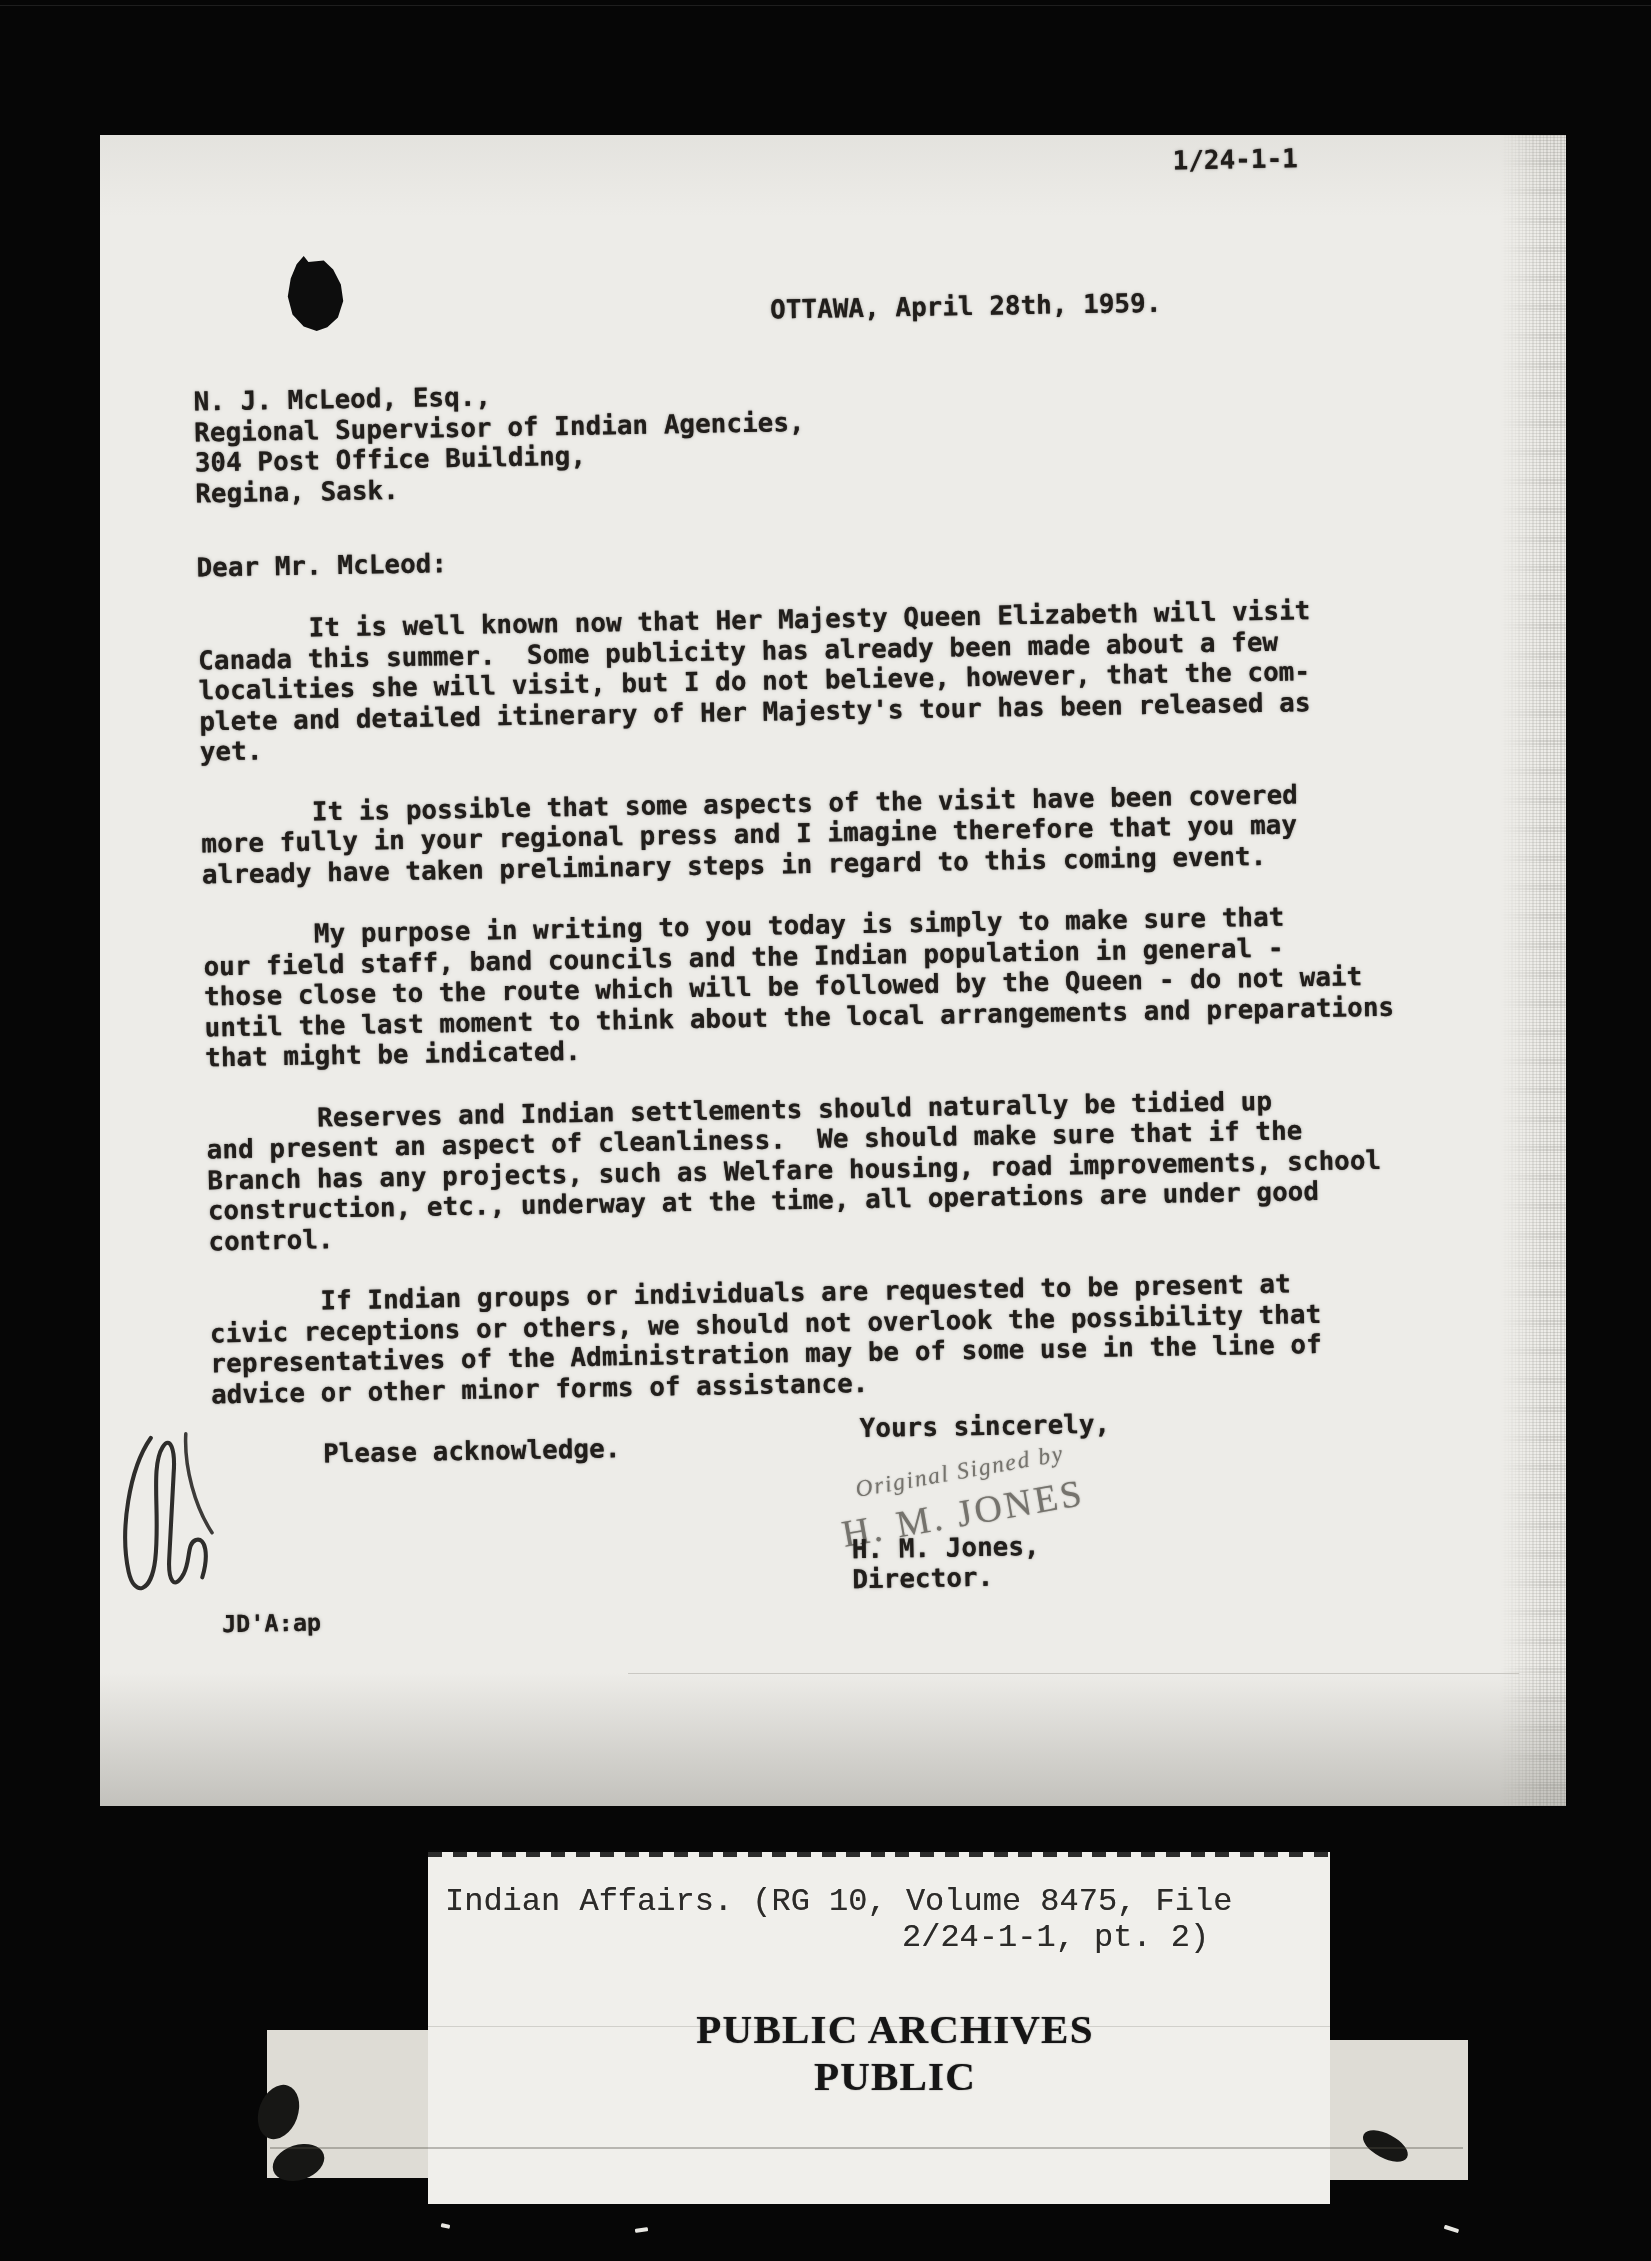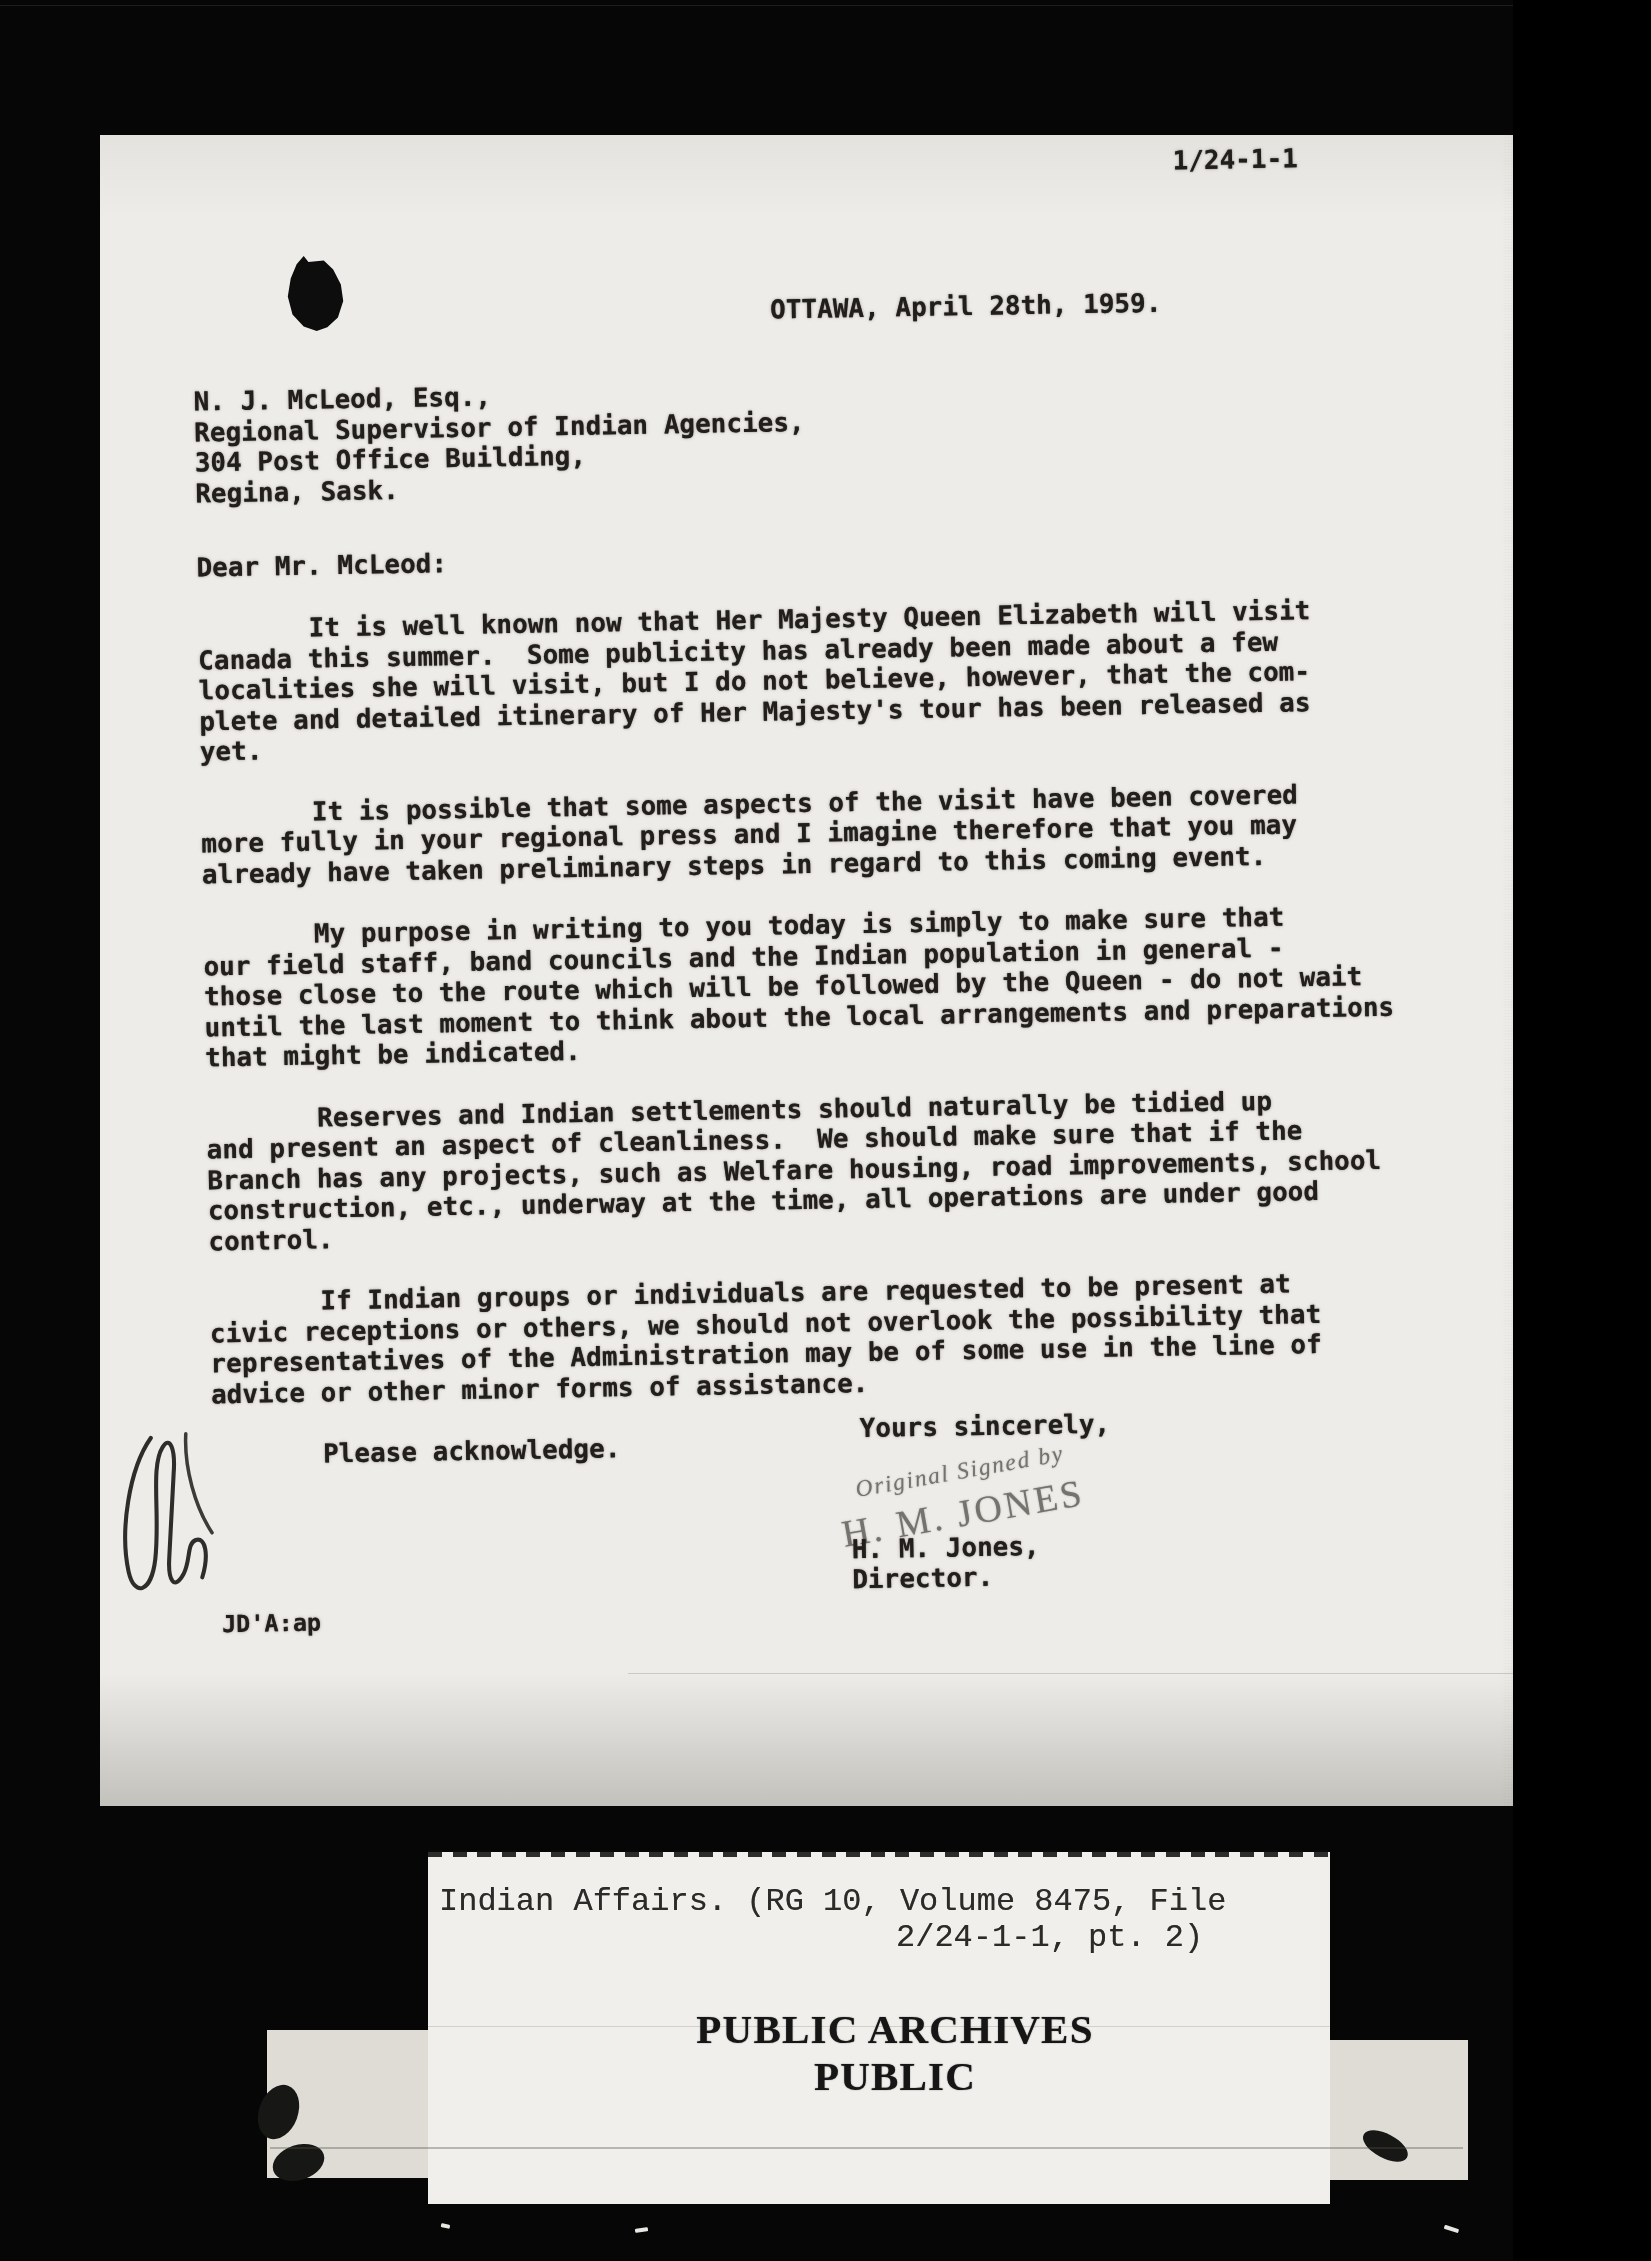--- a/index.html
+++ b/index.html
@@ -1,16 +1,16 @@
 <!DOCTYPE html>
 <html style="font-size:9.4px"><head>
 <meta charset="utf-8">
 <style>
   html,body{margin:0;padding:0;background:#000;}
-  #canvas{position:relative;width:1513px;height:2261px;background:#060606;overflow:hidden;
+  #canvas{position:relative;width:1651px;height:2261px;background:#060606;overflow:hidden;
           font-family:"DejaVu Sans Mono",monospace;}
   
   .frame-line{position:absolute;left:0;top:4.7px;width:100%;height:1.8px;background:#2e2e2e;opacity:.6;}
   .speck{position:absolute;background:#e8e7e2;border-radius:1.2px;}
   
   #page{position:absolute;left:100px;top:135px;width:1466px;height:1671px;background:#edece8;}
   #page::before{content:"";position:absolute;inset:0;
      background:linear-gradient(to bottom,rgba(200,198,192,.25),rgba(255,255,255,0) 82px),
                 linear-gradient(to bottom,rgba(255,255,255,0) 92%,rgba(125,123,116,.38));}
   #page-right-noise{position:absolute;right:0;top:0;width:65px;height:100%;
@@ -44,21 +44,21 @@
                     text-shadow:0 0 1.8px rgba(117,115,109,.6);}
   #signed-stamp .s2{font-size:38px;letter-spacing:2.9px;margin-top:5.9px;
                     text-shadow:0 0 1.8px rgba(117,115,109,.6);}
   
   #scrawl{position:absolute;left:106px;top:1431px;}
   
   #archive-card{position:absolute;left:428px;top:1852px;width:902px;height:352px;background:#f0efeb;}
   #card-perforation{position:absolute;left:0;top:-1.8px;width:100%;height:7px;
      background:repeating-linear-gradient(90deg,#0b0b0b 0 14px,transparent 14px 24.6px);opacity:.85;}
   #card-seam{position:absolute;left:0;top:174px;width:100%;height:1.2px;background:rgba(70,68,62,.18);}
-  #archive-label{position:absolute;left:11px;top:32px;font-family:"Liberation Mono",monospace;
+  #archive-label{position:absolute;left:17px;top:32px;font-family:"Liberation Mono",monospace;
      font-size:32px;line-height:36px;color:#2c2b29;text-shadow:0 0 0.6px rgba(44,43,41,.6);}
   #archive-label .l2{padding-left:457px;}
   #archive-stamp{position:absolute;left:16px;top:154px;width:100%;text-align:center;
      font-family:"Liberation Serif",serif;font-weight:700;font-size:41px;line-height:47px;
      color:#161616;letter-spacing:1.2px;text-shadow:0 0 1.2px rgba(20,20,20,.7);}
   #band-line{position:absolute;left:270px;top:2147px;width:1193px;height:1.8px;background:rgba(80,78,70,.35);}
   .tab{position:absolute;background:#dedcd5;}
   #tab-left{left:267px;top:2030px;width:167px;height:148px;}
   #tab-right{left:1326px;top:2040px;width:142px;height:140px;}
   .smudge{position:absolute;background:#171715;border-radius:50%;}

